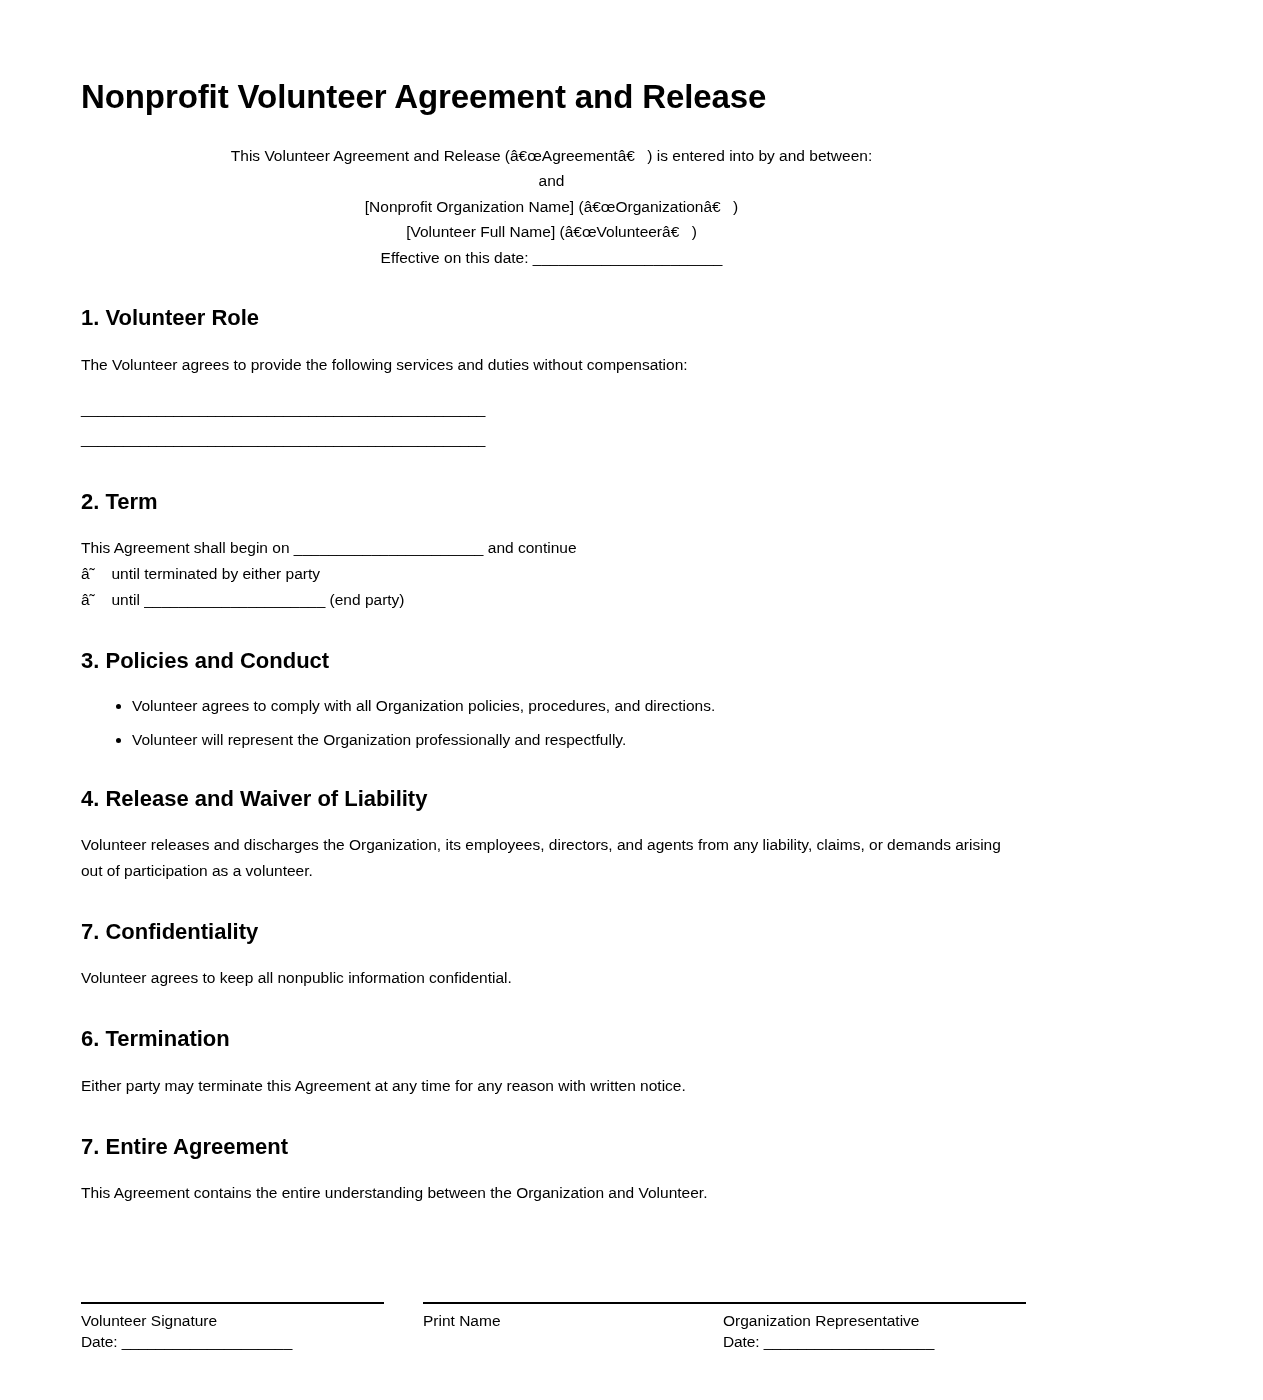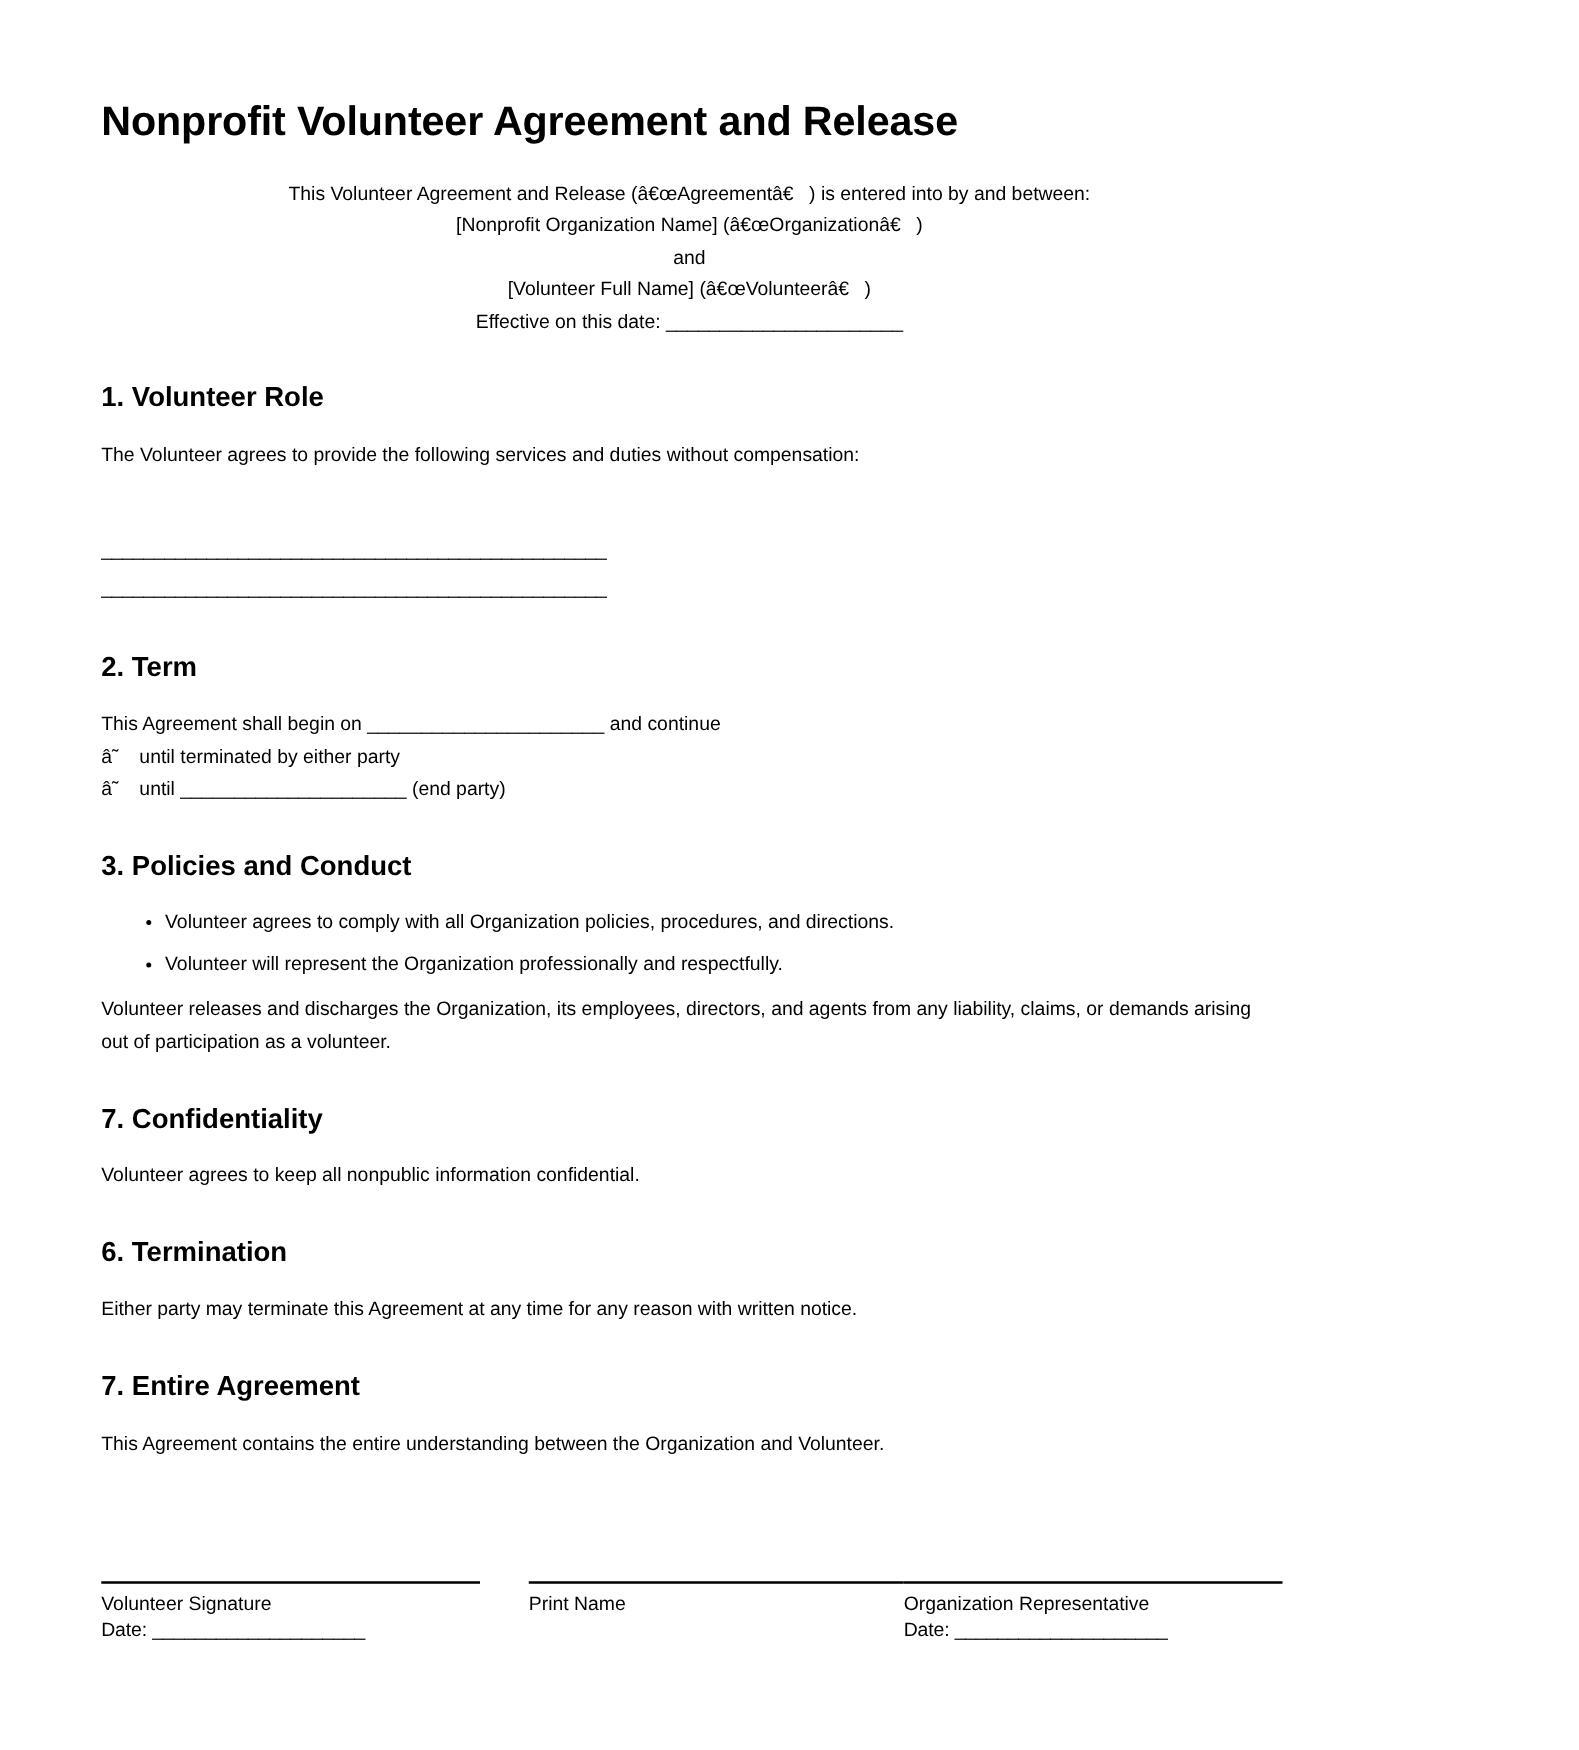--- a/index.html
+++ b/index.html
@@ -47,21 +47,21 @@
     margin: 35px 0 20px 0;
     font-stretch: condensed;
   }
   p.body-text {
     font-size: 15.5px;
     line-height: 26px;
     margin: 0 0 6px 0;
     max-width: 1092px;
   }
   .blank-lines {
-    margin: 48px 0 0 0;
+    margin: 16px 0 0 0;
   }
   .blank-line {
     display: block;
     font-size: 15.5px;
     line-height: 30px;
     letter-spacing: -0.2px;
     white-space: pre;
   }
   .term-block {
     font-size: 15.5px;
@@ -122,22 +122,22 @@
 </style>
 </head>
 <body>
 
 <div class="page">
 
   <h1 class="doc-title">Nonprofit Volunteer Agreement and Release</h1>
 
   <div class="intro">
     <span class="line">This Volunteer Agreement and Release (â€œAgreementâ€) is entered into by and between:</span>
+    <span class="line">and</span>
     <span class="line">[Nonprofit Organization Name] (â€œOrganizationâ€)</span>
-    <span class="line">and</span>
     <span class="line">[Volunteer Full Name] (â€œVolunteerâ€)</span>
     <span class="line">Effective on this date: ______________________</span>
   </div>
 
   <h2 class="section-heading">1. Volunteer Role</h2>
   <p class="body-text">The Volunteer agrees to provide the following services and duties without compensation:</p>
   <div class="blank-lines">
     <span class="blank-line">________________________________________________</span>
     <span class="blank-line">________________________________________________</span>
   </div>
@@ -148,20 +148,21 @@
     <span class="line">â˜ until terminated by either party</span>
     <span class="line">â˜ until _____________________ (end party)</span>
   </div>
 
   <h2 class="section-heading">3. Policies and Conduct</h2>
   <ul class="bullets">
     <li>Volunteer agrees to comply with all Organization policies, procedures, and directions.</li>
     <li>Volunteer will represent the Organization professionally and respectfully.</li>
   </ul>
 
+  <h2 class="section-heading">4. Release and Waiver of Liability</h2>
   <p class="body-text">Volunteer releases and discharges the Organization, its employees, directors, and agents from any liability, claims, or demands arising out of participation as a volunteer.</p>
 
   <h2 class="section-heading">7. Confidentiality</h2>
   <p class="body-text">Volunteer agrees to keep all nonpublic information confidential.</p>
 
   <h2 class="section-heading">6. Termination</h2>
   <p class="body-text">Either party may terminate this Agreement at any time for any reason with written notice.</p>
 
   <h2 class="section-heading">7. Entire Agreement</h2>
   <p class="body-text">This Agreement contains the entire understanding between the Organization and Volunteer.</p>

